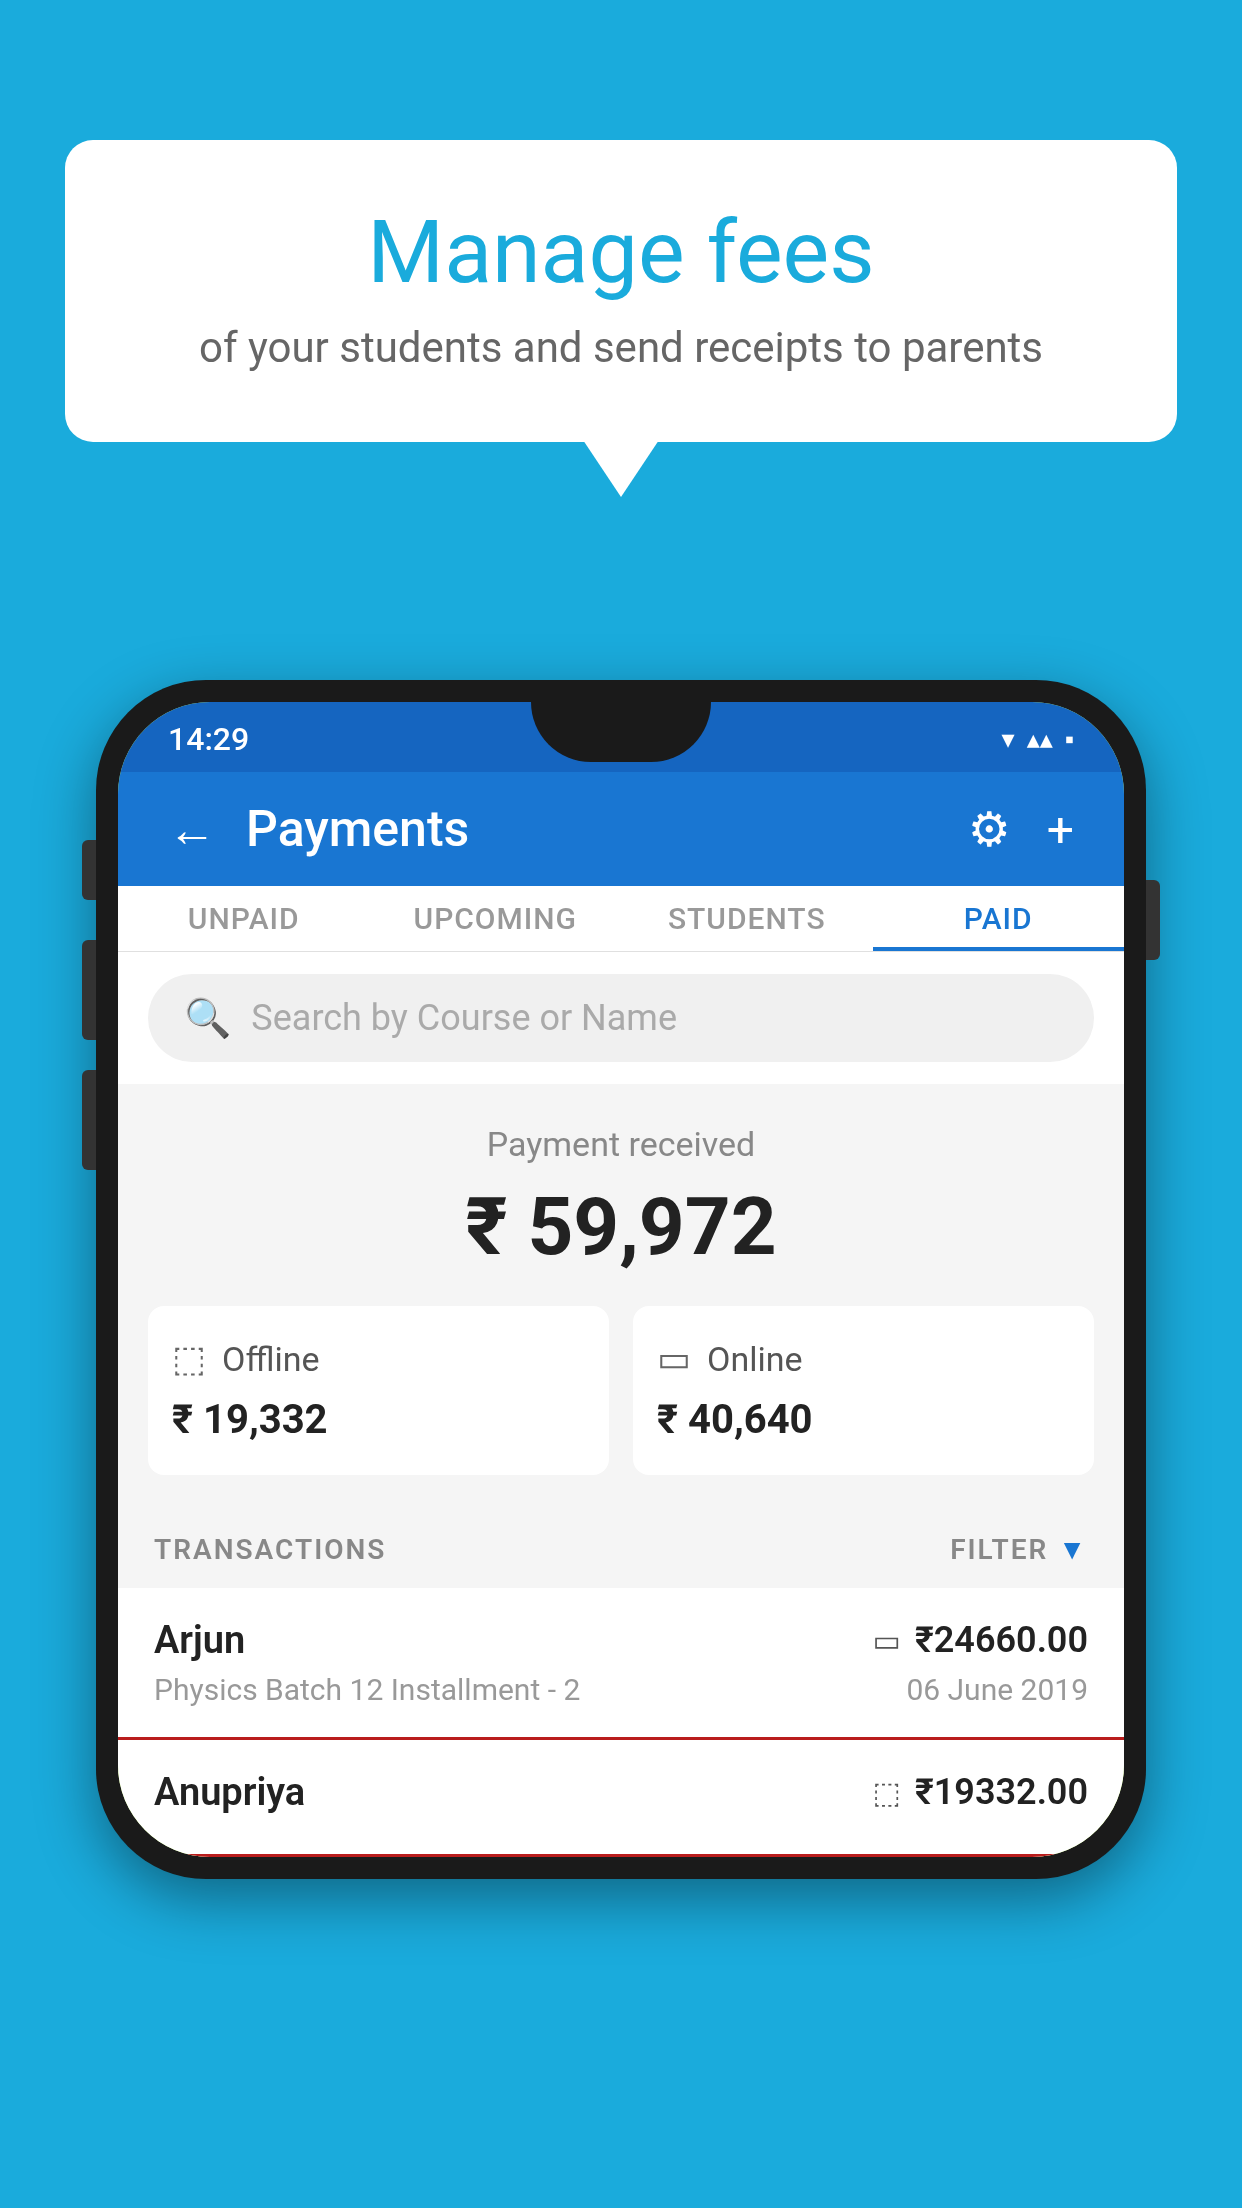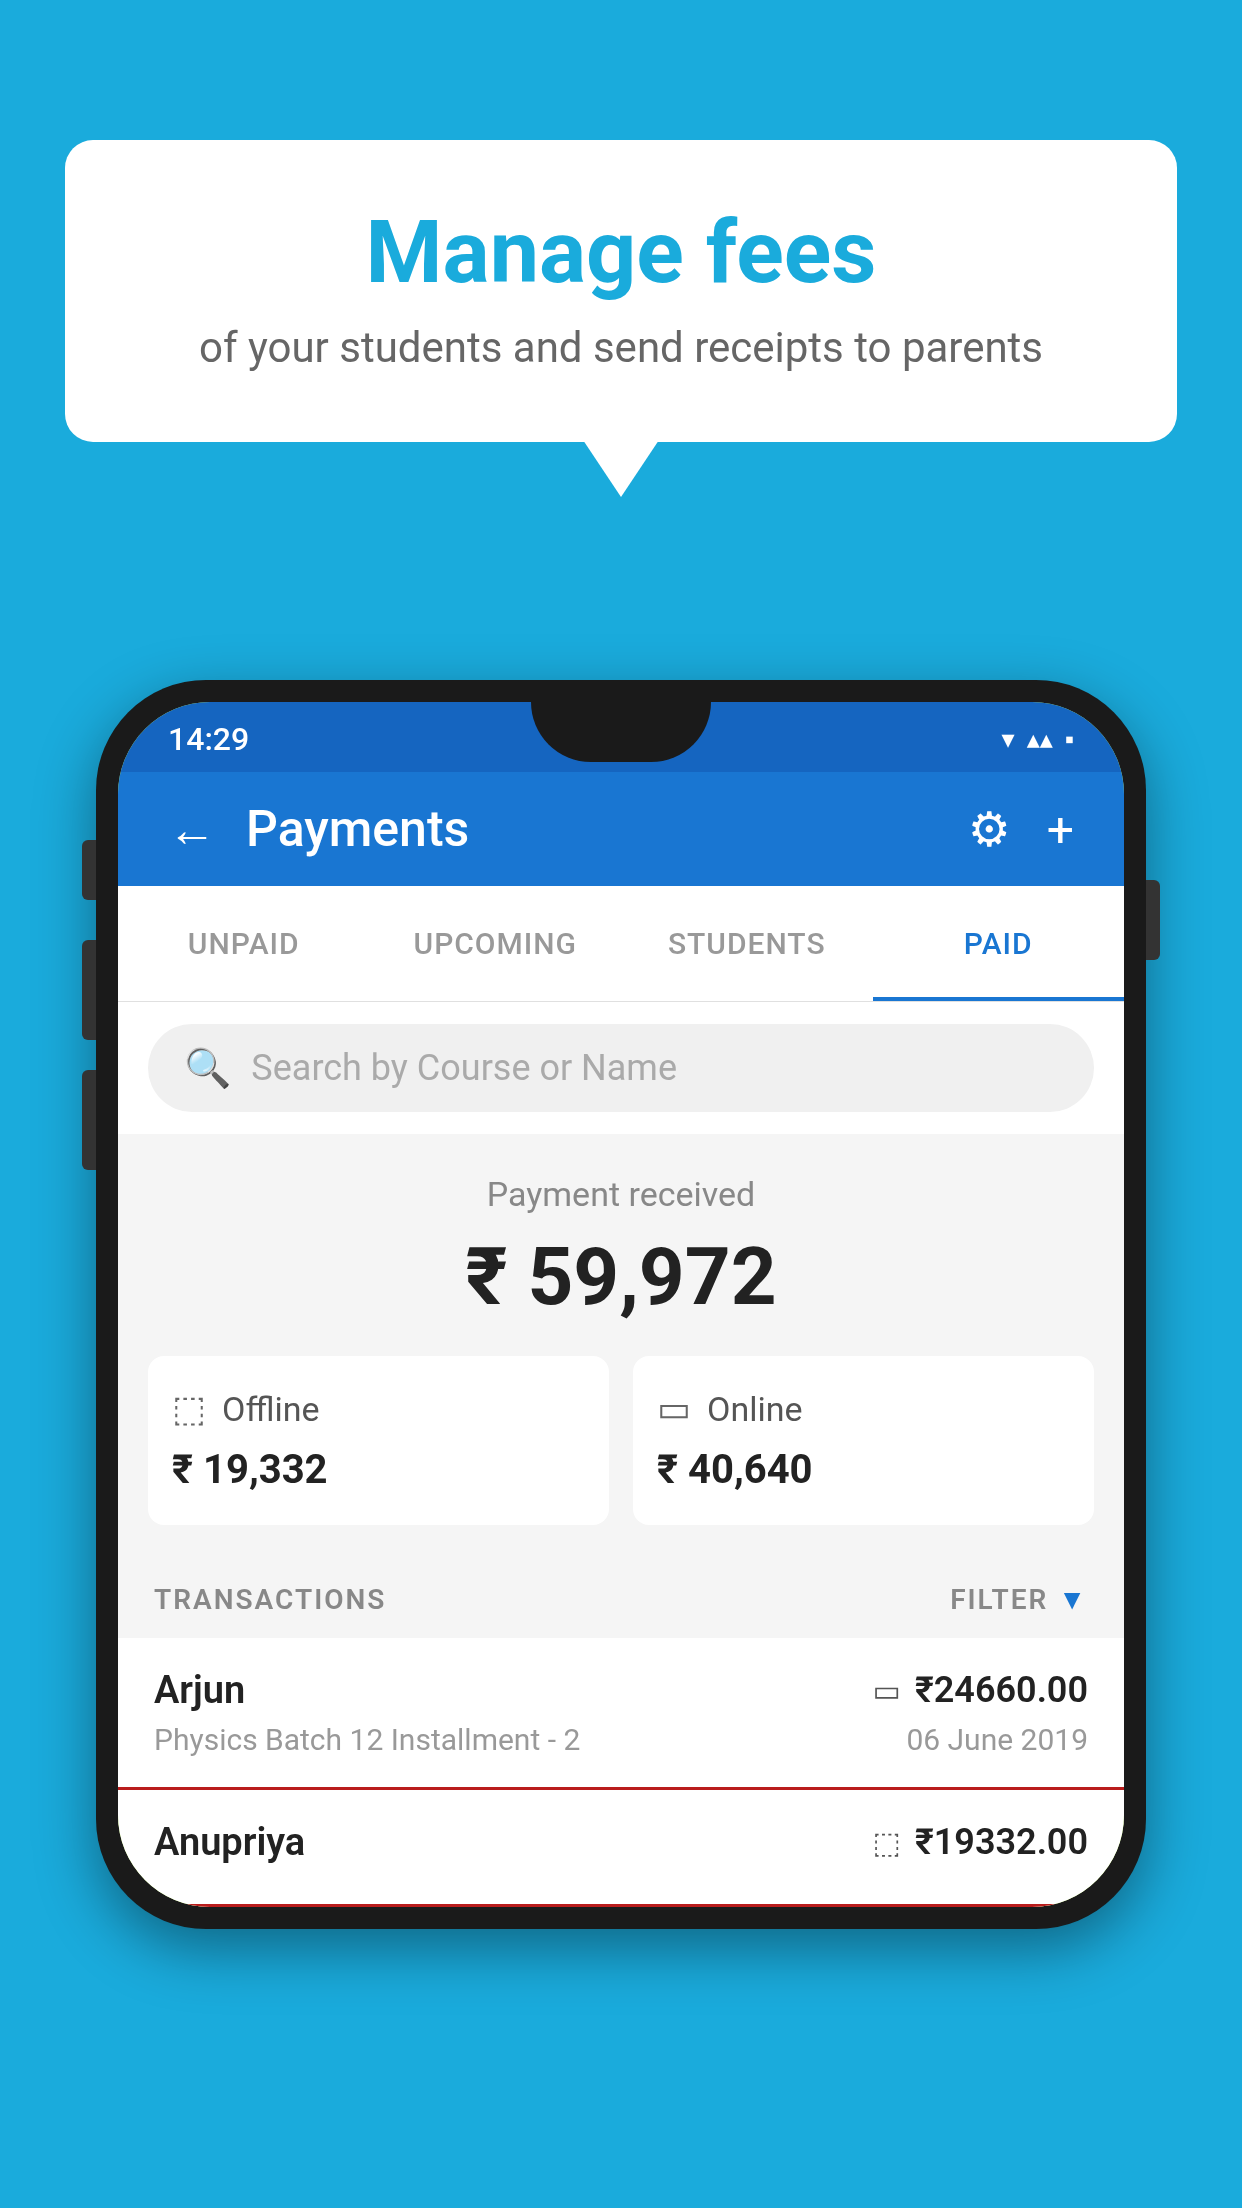--- a/index.html
+++ b/index.html
@@ -35,21 +35,21 @@
       bottom: -55px;
       left: 50%;
       transform: translateX(-50%);
       border-left: 40px solid transparent;
       border-right: 40px solid transparent;
       border-top: 60px solid white;
     }
 
     .speech-bubble-title {
       font-size: 88px;
-      font-weight: 700;
+      font-weight: 400;
       color: #1AABDC;
       margin-bottom: 20px;
     }
 
     .speech-bubble-subtitle {
       font-size: 42px;
       color: #666;
       font-weight: 400;
     }
 
@@ -158,21 +158,21 @@
     
     .tabs {
       background: white;
       display: flex;
       border-bottom: 1px solid #e0e0e0;
     }
 
     .tab {
       flex: 1;
       text-align: center;
-      padding: 40px 10px;
+      padding: 15px 10px;
       font-size: 30px;
       font-weight: 500;
       color: #999;
       letter-spacing: 1px;
       cursor: pointer;
       position: relative;
     }
 
     .tab.active {
       color: #1976D2;

